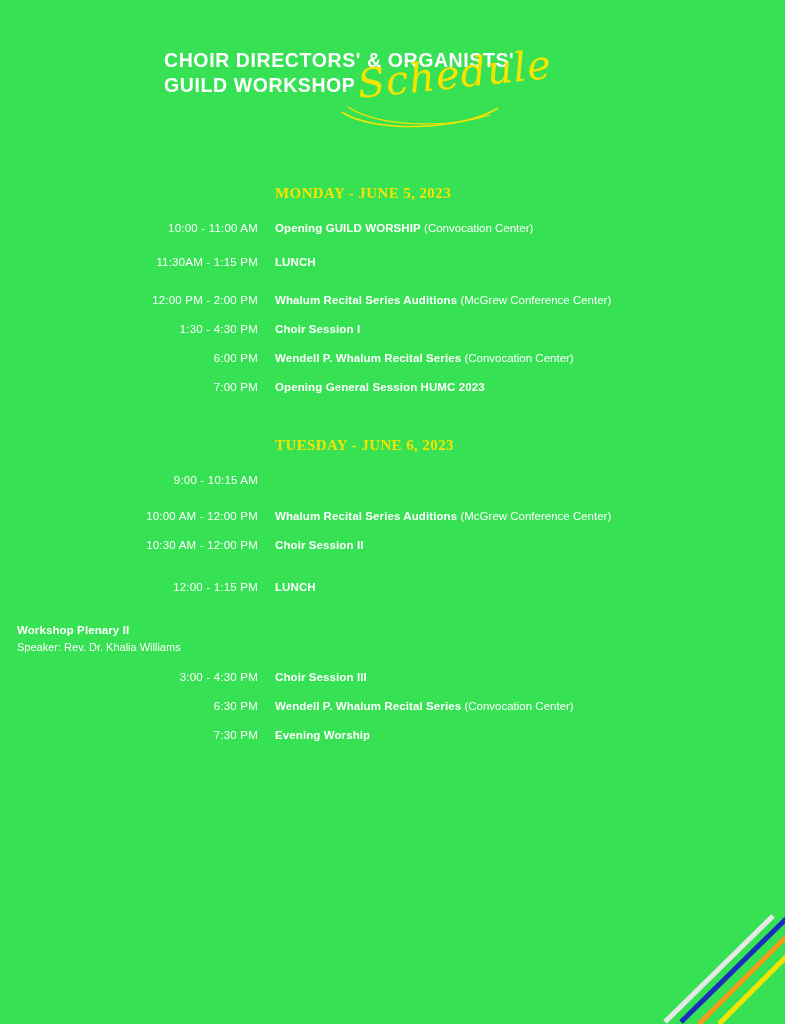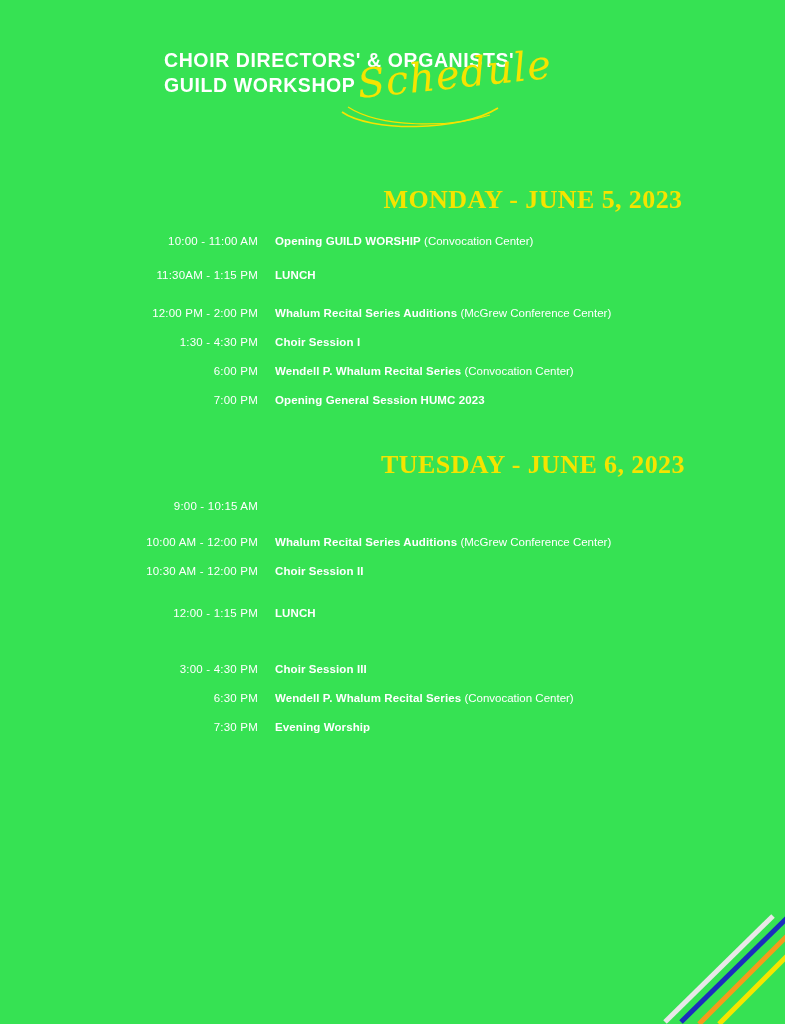--- a/index.html
+++ b/index.html
@@ -100,25 +100,24 @@
   .schedule {
     position: absolute;
     top: 185px;
     left: 0;
     width: 791px;
   }
   .day-heading {
     color: #F5E400;
     font-family: "Liberation Serif", serif;
     font-weight: bold;
-    font-size: 26px;
+    font-size: 15px;
     letter-spacing: 0.4px;
     margin-left: 275px;
     margin-bottom: 18px;
-    text-align: center;
   }
   .day-two .day-heading {
     margin-top: 42px;
   }
   .row {
     display: flex;
     align-items: flex-start;
     margin-bottom: 12px;
   }
   .time {
@@ -254,20 +253,24 @@
     </div>
 
     <div class="row" style="margin-bottom:27px;">
       <div class="time">12:00 - 1:15 PM</div>
       <div class="desc">
         <span class="bold">LUNCH</span>
       </div>
     </div>
 
     <div class="row" style="margin-bottom:13px;">
+      <div class="desc">
+        <span class="bold">Workshop Plenary II</span>
+        <span class="speaker">Speaker: Rev. Dr. Khalia Williams</span>
+      </div>
     </div>
 
     <div class="row" style="margin-bottom:13px;">
       <div class="time">3:00 - 4:30 PM</div>
       <div class="desc">
         <span class="bold">Choir Session III</span>
       </div>
     </div>
 
     <div class="row" style="margin-bottom:13px;">

